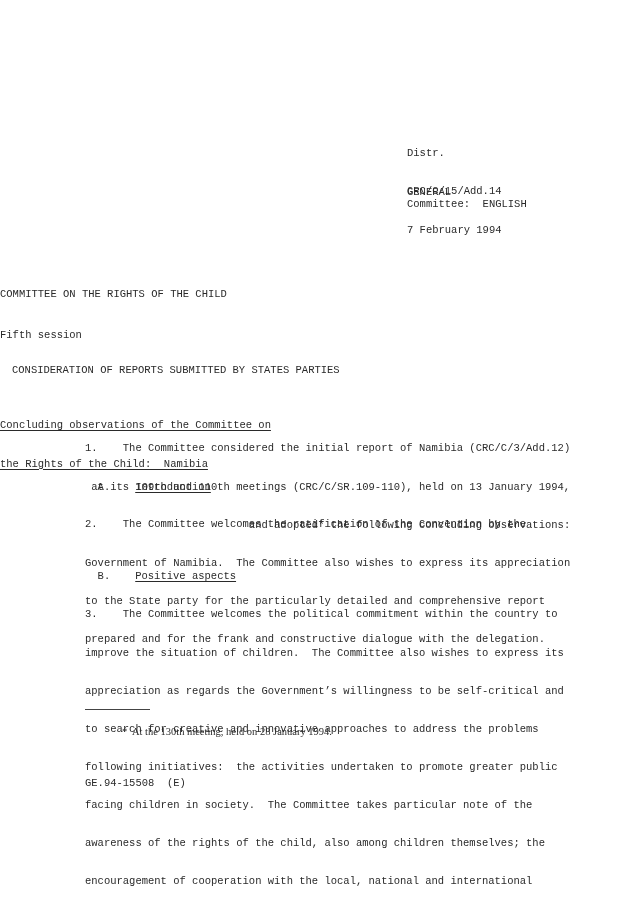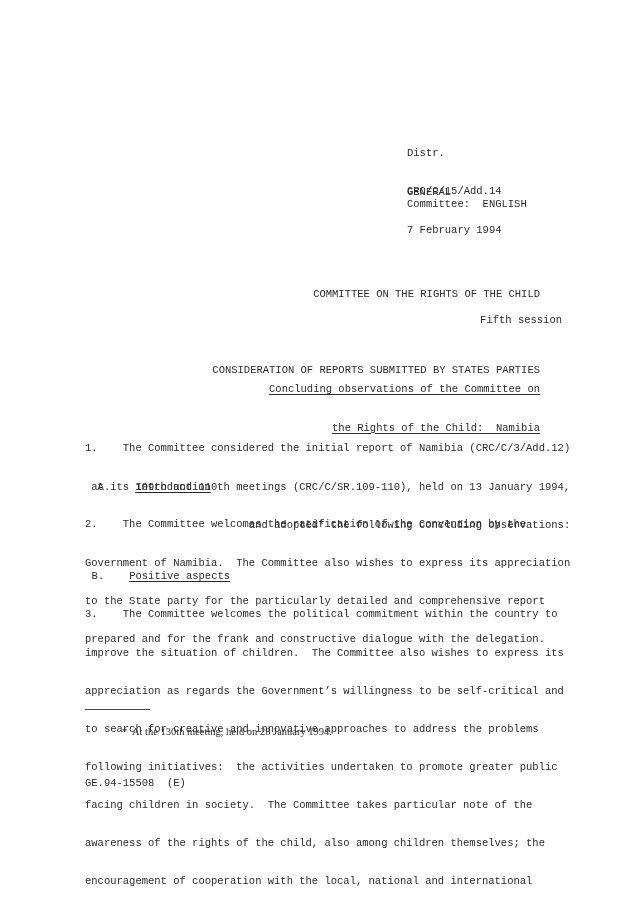--- a/index.html
+++ b/index.html
@@ -11,21 +11,21 @@
       width: 640px;
       height: 905px;
       position: relative;
       overflow: hidden;
       font-family: "Liberation Mono", "DejaVu Sans Mono", monospace;
       font-size: 10.5px;
       color: #2a2a2a;
     }
     .abs { position: absolute; white-space: pre; line-height: 12.7px; }
     .line { display: block; white-space: pre; }
-    .center { left: 0; width: 540px; text-align: right; }
+    .center { left: 0; width: 540px; text-align: left; }
     .u { text-decoration: underline; text-underline-offset: 2px; }
     .rule {
       position: absolute;
       left: 85px;
       top: 709px;
       width: 65px;
       height: 0;
       border-top: 1px solid #444;
     }
   </style>
@@ -36,25 +36,25 @@
   <span class="line">Distr.</span>
   <span class="line">GENERAL</span>
 </div>
 <div class="abs" style="left:407px; top:160px;">
   <span class="line">CRC/C/15/Add.14</span>
   <span class="line">7 February 1994</span>
 </div>
 <div class="abs" style="left:407px; top:198px;">Committee:  ENGLISH</div>
 
 <div class="abs center" style="top:288px;">COMMITTEE ON THE RIGHTS OF THE CHILD</div>
-<div class="abs center" style="top:314px;padding-left:22px;">Fifth session</div>
-<div class="abs center" style="top:339px;">
+<div class="abs center" style="top:329px;">Fifth session</div>
+<div class="abs center" style="top:339px;padding-left:12px;">
   <span class="line">CONSIDERATION OF REPORTS SUBMITTED BY STATES PARTIES</span>
 </div>
-<div class="abs center" style="top:358px;">
+<div class="abs center" style="top:394px;">
   <span class="line"><span class="u">Concluding observations of the Committee on</span></span>
   <span class="line"><span class="u">the Rights of the Child:  Namibia</span></span>
 </div>
 
 <div class="abs" style="left:85px; top:417px;text-align:right;">
   <span class="line">1.    The Committee considered the initial report of Namibia (CRC/C/3/Add.12)</span>
   <span class="line">at its 109th and 110th meetings (CRC/C/SR.109-110), held on 13 January 1994,</span>
   <span class="line">and adopted* the following concluding observations:</span>
 </div>
 
@@ -62,21 +62,21 @@
   <span>A.</span><span style="display:inline-block;width:25px;"></span><span class="u">Introduction</span>
 </div>
 
 <div class="abs" style="left:85px; top:493px;">
   <span class="line">2.    The Committee welcomes the ratification of the Convention by the</span>
   <span class="line">Government of Namibia.  The Committee also wishes to express its appreciation</span>
   <span class="line">to the State party for the particularly detailed and comprehensive report</span>
   <span class="line">prepared and for the frank and constructive dialogue with the delegation.</span>
 </div>
 
-<div class="abs" style="left:79px; top:557px;">
+<div class="abs" style="left:85px; top:557px;">
   <span>B.</span><span style="display:inline-block;width:25px;"></span><span class="u">Positive aspects</span>
 </div>
 
 <div class="abs" style="left:85px; top:583px;">
   <span class="line">3.    The Committee welcomes the political commitment within the country to</span>
   <span class="line">improve the situation of children.  The Committee also wishes to express its</span>
   <span class="line">appreciation as regards the Government’s willingness to be self-critical and</span>
   <span class="line">to search for creative and innovative approaches to address the problems</span>
   <span class="line">following initiatives:  the activities undertaken to promote greater public</span>
   <span class="line">facing children in society.  The Committee takes particular note of the</span>

